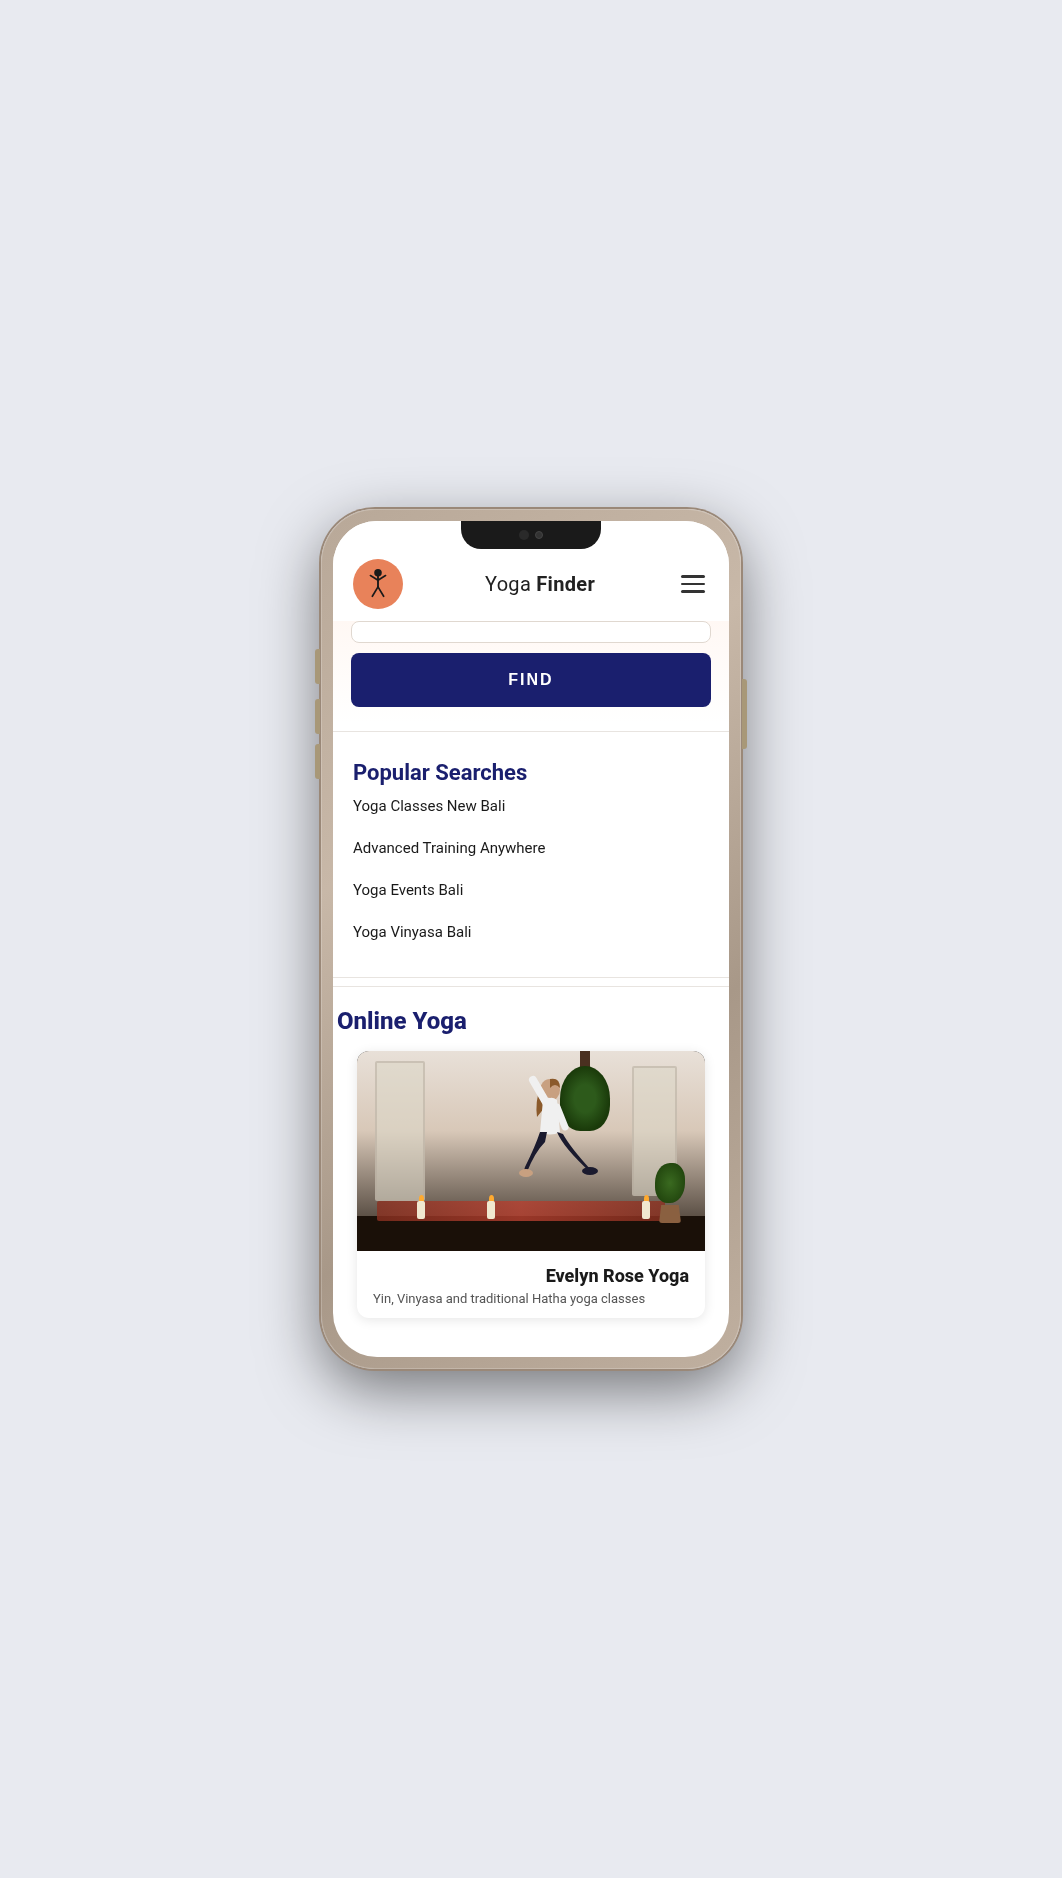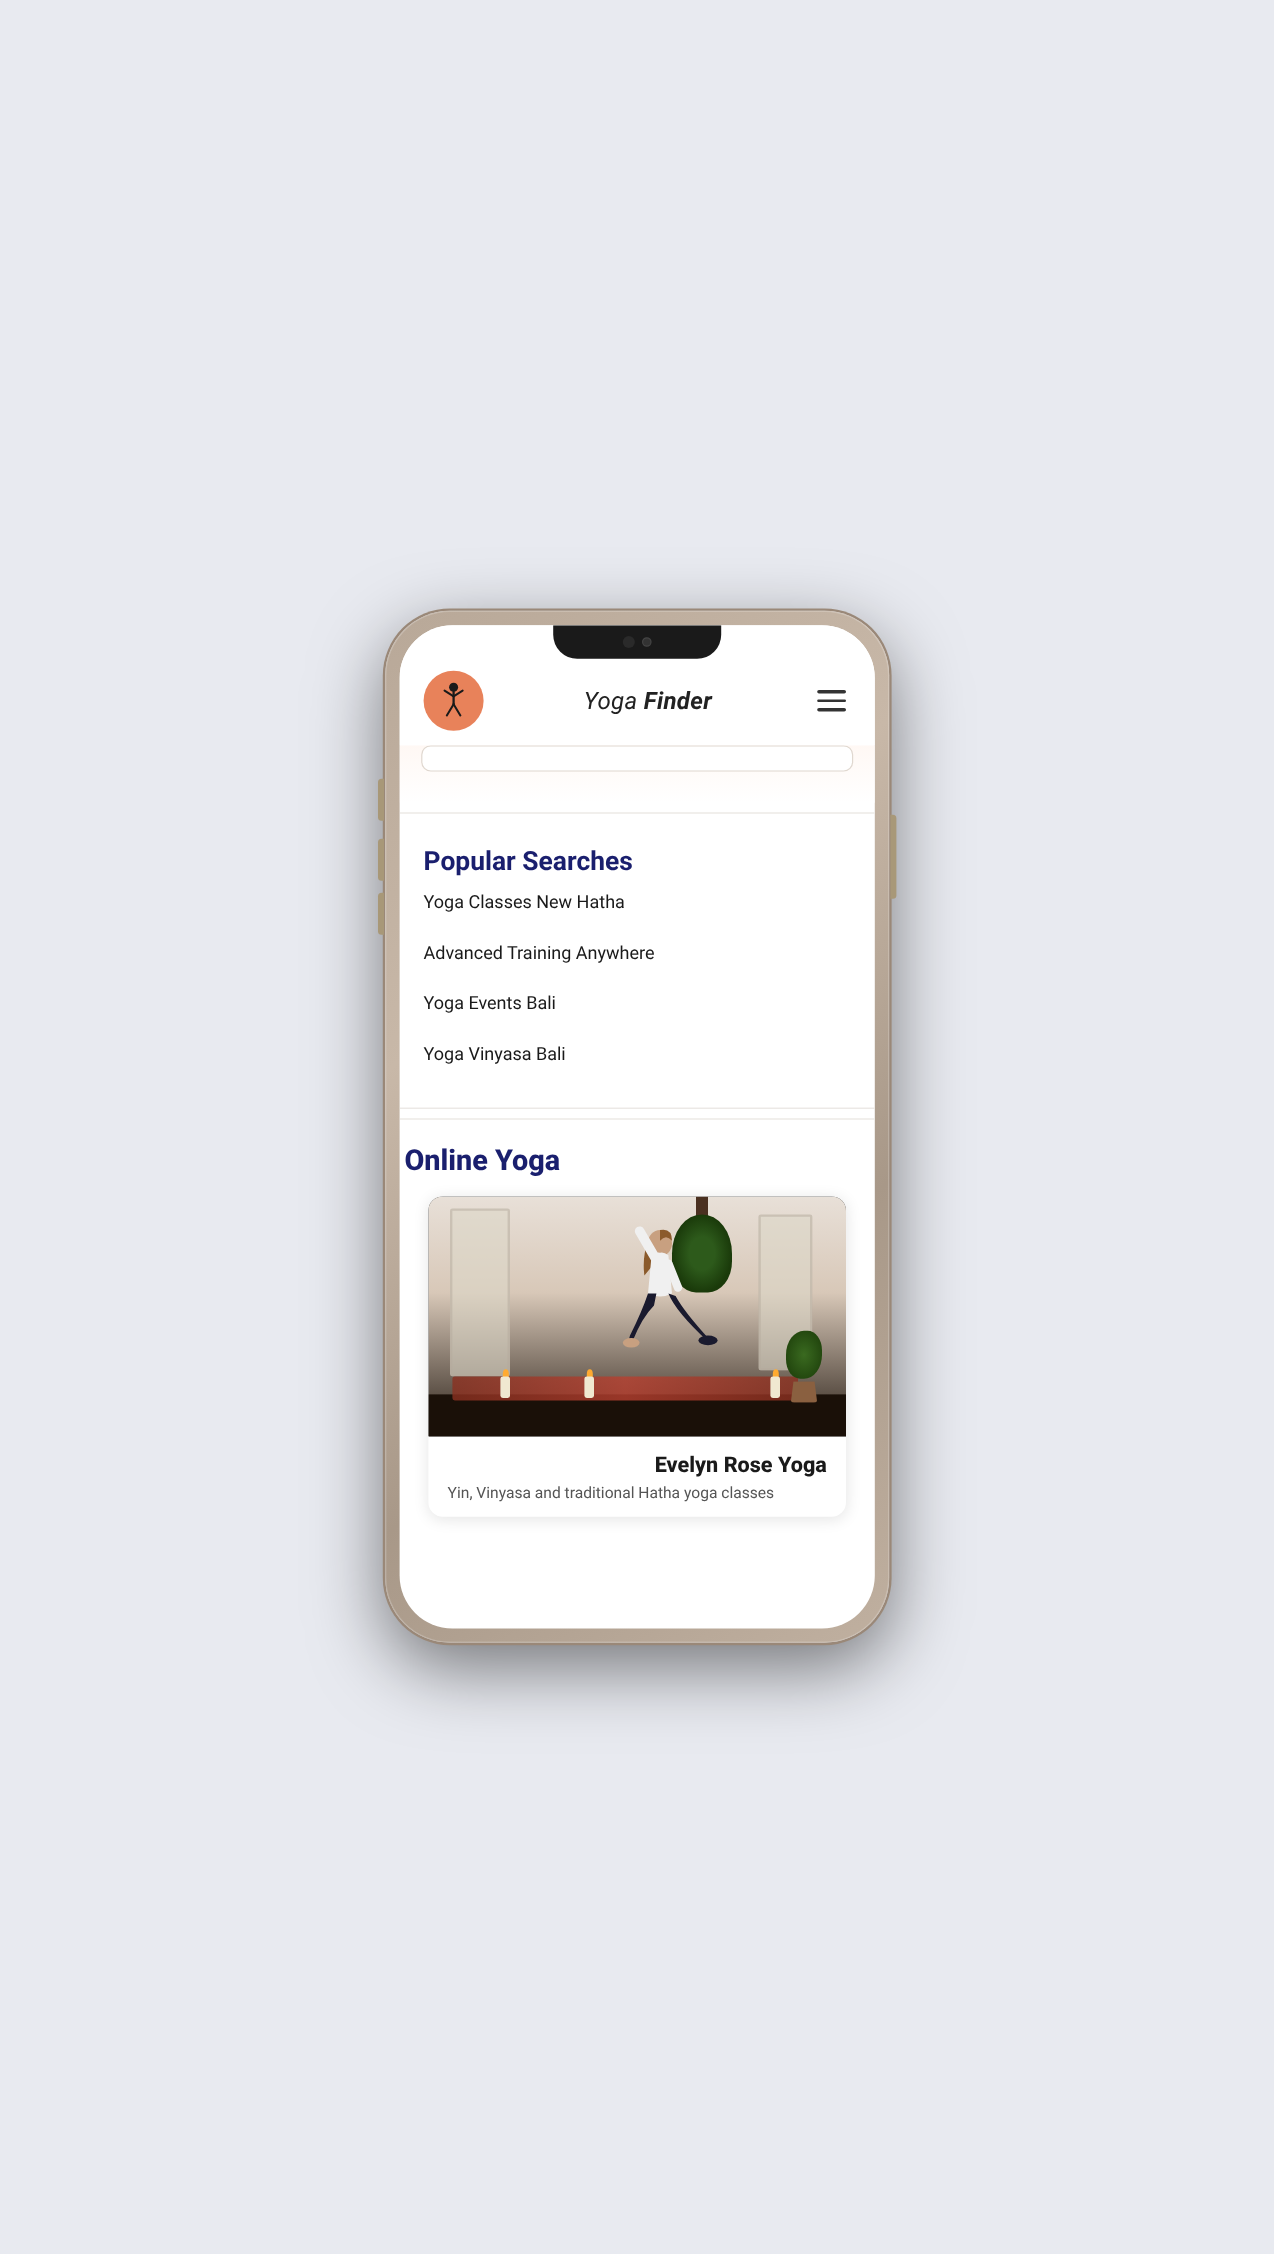--- a/index.html
+++ b/index.html
@@ -96,21 +96,20 @@
 
     
     .header {
       padding: 38px 20px 12px;
       display: flex;
       align-items: center;
       justify-content: space-between;
       background: #fff;
       position: relative;
       z-index: 10;
-      font-style: italic;
     }
 
     .logo-circle {
       width: 50px;
       height: 50px;
       background: #e8825a;
       border-radius: 50%;
       display: flex;
       align-items: center;
       justify-content: center;
@@ -440,28 +439,29 @@
         <div class="hamburger-line"></div>
         <div class="hamburger-line"></div>
       </div>
     </div>
 
     <div class="screen-content">
 
       <div class="search-area">
         <div class="search-input-wrapper">
         </div>
+        <button class="find-button">FIND</button>
       </div>
 
       <div class="divider"></div>
 
       <div class="section">
         <div class="section-title">Popular Searches</div>
 
-        <div class="search-item">Yoga Classes New Hatha</div>
+        <div class="search-item">Yoga Classes New Bali</div>
         <div class="search-item">Advanced Training Anywhere</div>
         <div class="search-item">Yoga Events Bali</div>
         <div class="search-item">Yoga Vinyasa Bali</div>
       </div>
 
       <div class="divider"></div>
 
       <div class="online-yoga-section">
         <div class="online-title">Online Yoga</div>
 

